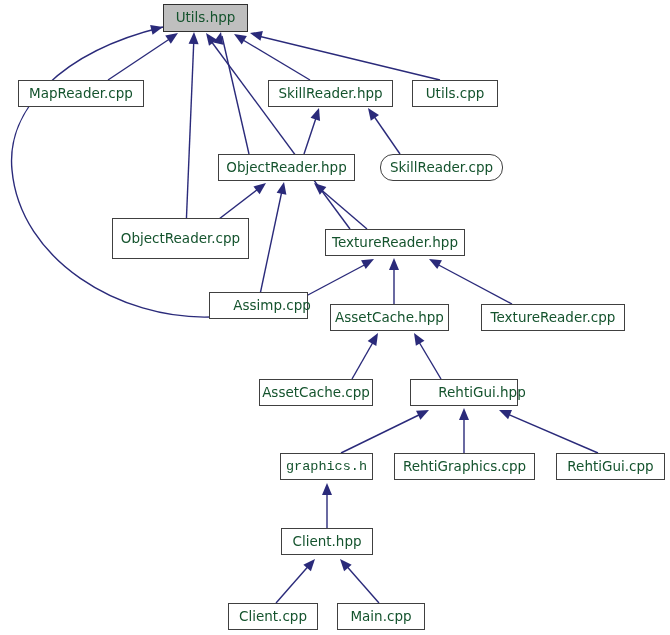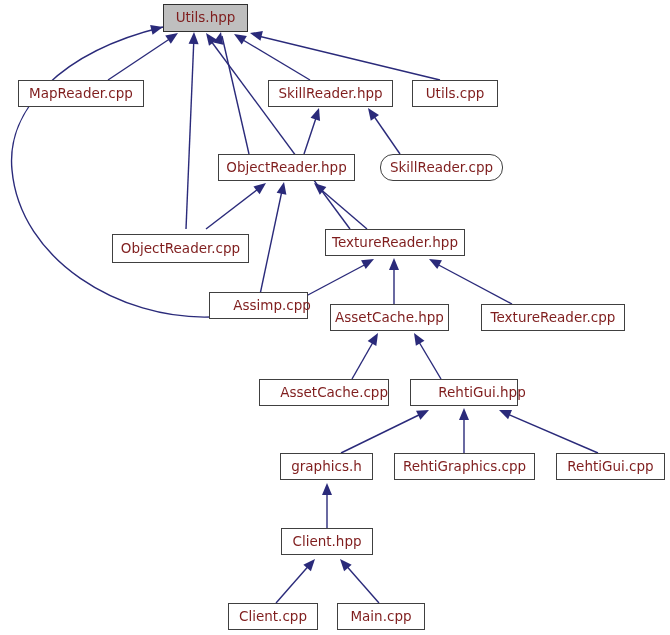--- a/index.html
+++ b/index.html
@@ -27,21 +27,21 @@
   }
   .node {
     position: absolute;
     box-sizing: border-box;
     background: #ffffff;
     border: 1px solid #404040;
     display: flex;
     align-items: center;
     justify-content: center;
     font-size: 13.5px;
-    color: #7f1d1d;
+    color: #14532d;
     white-space: nowrap;
     line-height: 1;
   }
   .node.root {
     background: #bfbfbf;
     border: 1px solid #303030;
   }
   .node-label {
     display: block;
     pointer-events: none;
@@ -113,42 +113,42 @@
       </div>
       <div class="node" style="left: 412px; top: 80px; width: 86px; height: 27px;">
         <span class="node-label">Utils.cpp</span>
       </div>
       <div class="node" style="left: 218px; top: 154px; width: 137px; height: 27px;">
         <span class="node-label">ObjectReader.hpp</span>
       </div>
       <div class="node" style="left: 380px; top: 154px; width: 123px; height: 27px; border-radius: 13px;">
         <span class="node-label">SkillReader.cpp</span>
       </div>
-      <div class="node" style="left: 112px; top: 234px; width: 137px; height: 29px;">
+      <div class="node" style="left: 112px; top: 218px; width: 137px; height: 41px;">
         <span class="node-label">ObjectReader.cpp</span>
       </div>
       <div class="node" style="left: 325px; top: 229px; width: 140px; height: 27px;">
         <span class="node-label">TextureReader.hpp</span>
       </div>
       <div class="node" style="left: 209px; top: 292px; width: 99px; height: 27px; padding-left: 27px;">
         <span class="node-label">Assimp.cpp</span>
       </div>
       <div class="node" style="left: 330px; top: 304px; width: 119px; height: 27px;">
         <span class="node-label">AssetCache.hpp</span>
       </div>
       <div class="node" style="left: 481px; top: 304px; width: 144px; height: 27px;">
         <span class="node-label">TextureReader.cpp</span>
       </div>
-      <div class="node" style="left: 259px; top: 379px; width: 130px; height: 27px; justify-content: flex-end;">
+      <div class="node" style="left: 259px; top: 379px; width: 114px; height: 27px;">
         <span class="node-label">AssetCache.cpp</span>
       </div>
       <div class="node" style="left: 410px; top: 379px; width: 108px; height: 27px; padding-left: 36px;">
         <span class="node-label">RehtiGui.hpp</span>
       </div>
-      <div class="node" style="left: 280px; top: 453px; width: 93px; height: 27px;">
+      <div class="node" style="left: 280px; top: 453px; width: 93px; height: 27px; font-family: Liberation Mono, monospace;">
         <span class="node-label">graphics.h</span>
       </div>
       <div class="node" style="left: 394px; top: 453px; width: 141px; height: 27px;">
         <span class="node-label">RehtiGraphics.cpp</span>
       </div>
       <div class="node" style="left: 556px; top: 453px; width: 109px; height: 27px;">
         <span class="node-label">RehtiGui.cpp</span>
       </div>
       <div class="node" style="left: 281px; top: 528px; width: 92px; height: 27px;">
         <span class="node-label">Client.hpp</span>

